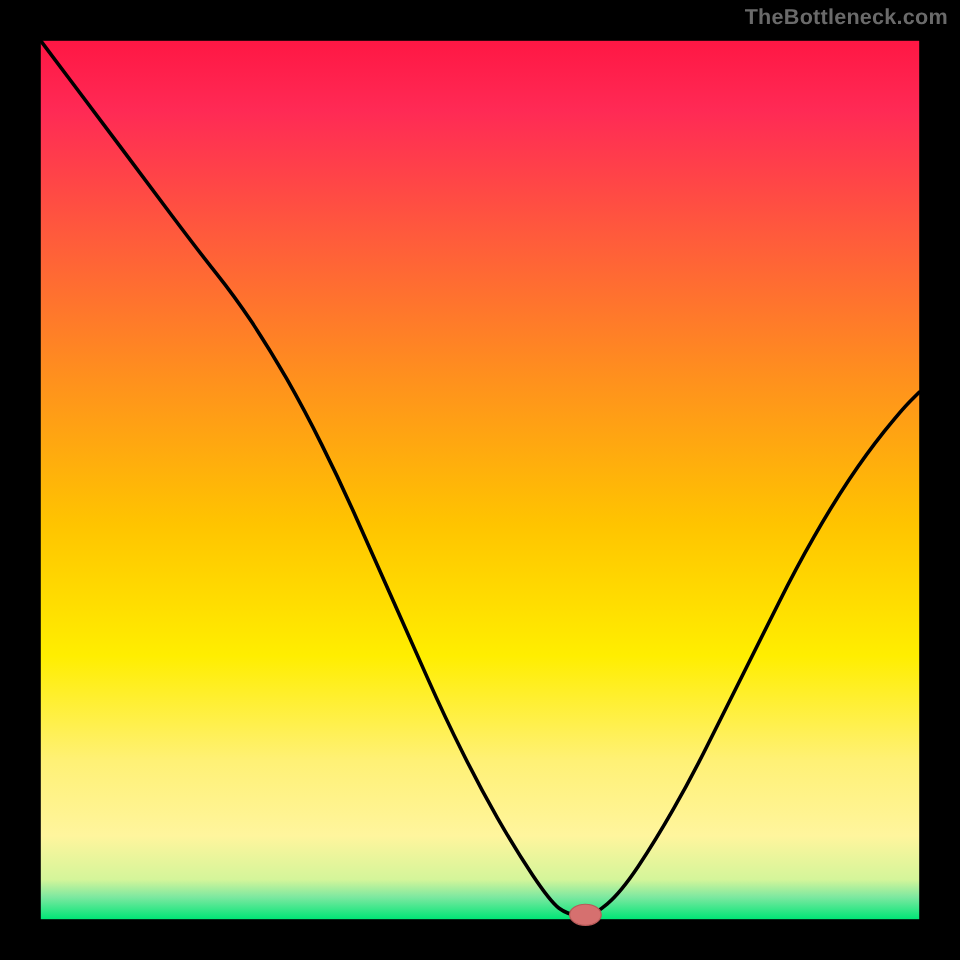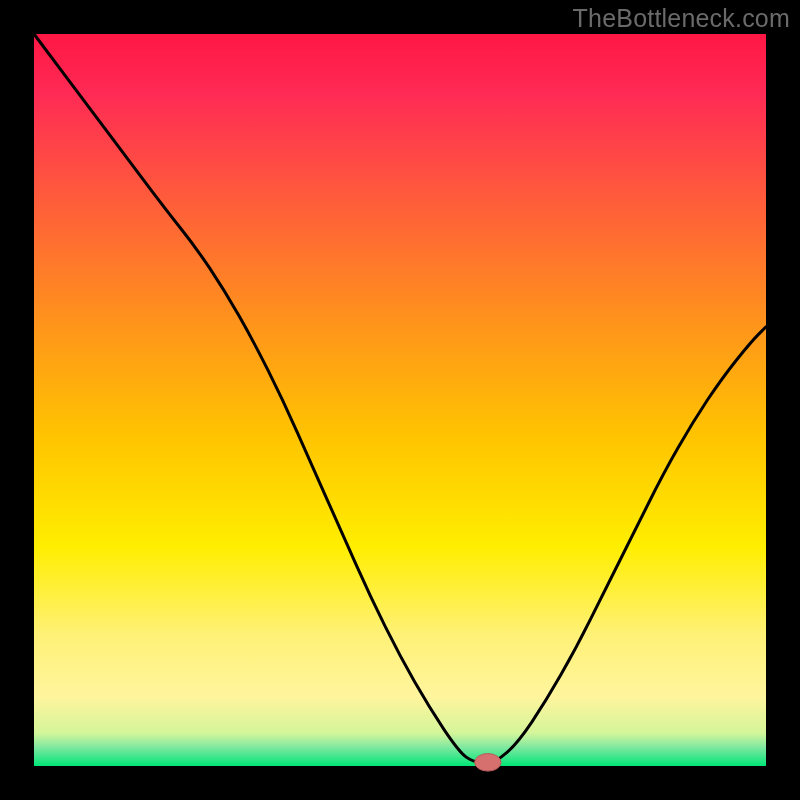--- a/index.html
+++ b/index.html
@@ -13,22 +13,22 @@
   }
   .chart-wrap {
     position: relative;
     width: 800px;
     height: 800px;
   }
   .watermark {
     position: absolute;
     top: 4px;
     right: 10px;
-    font-size: 25px;
-    font-weight: 400;
+    font-size: 18px;
+    font-weight: 700;
     color: #6a6a6a;
     letter-spacing: 0.2px;
     z-index: 10;
   }
   svg.plot {
     position: absolute;
     left: 0;
     top: 0;
   }
 </style>

